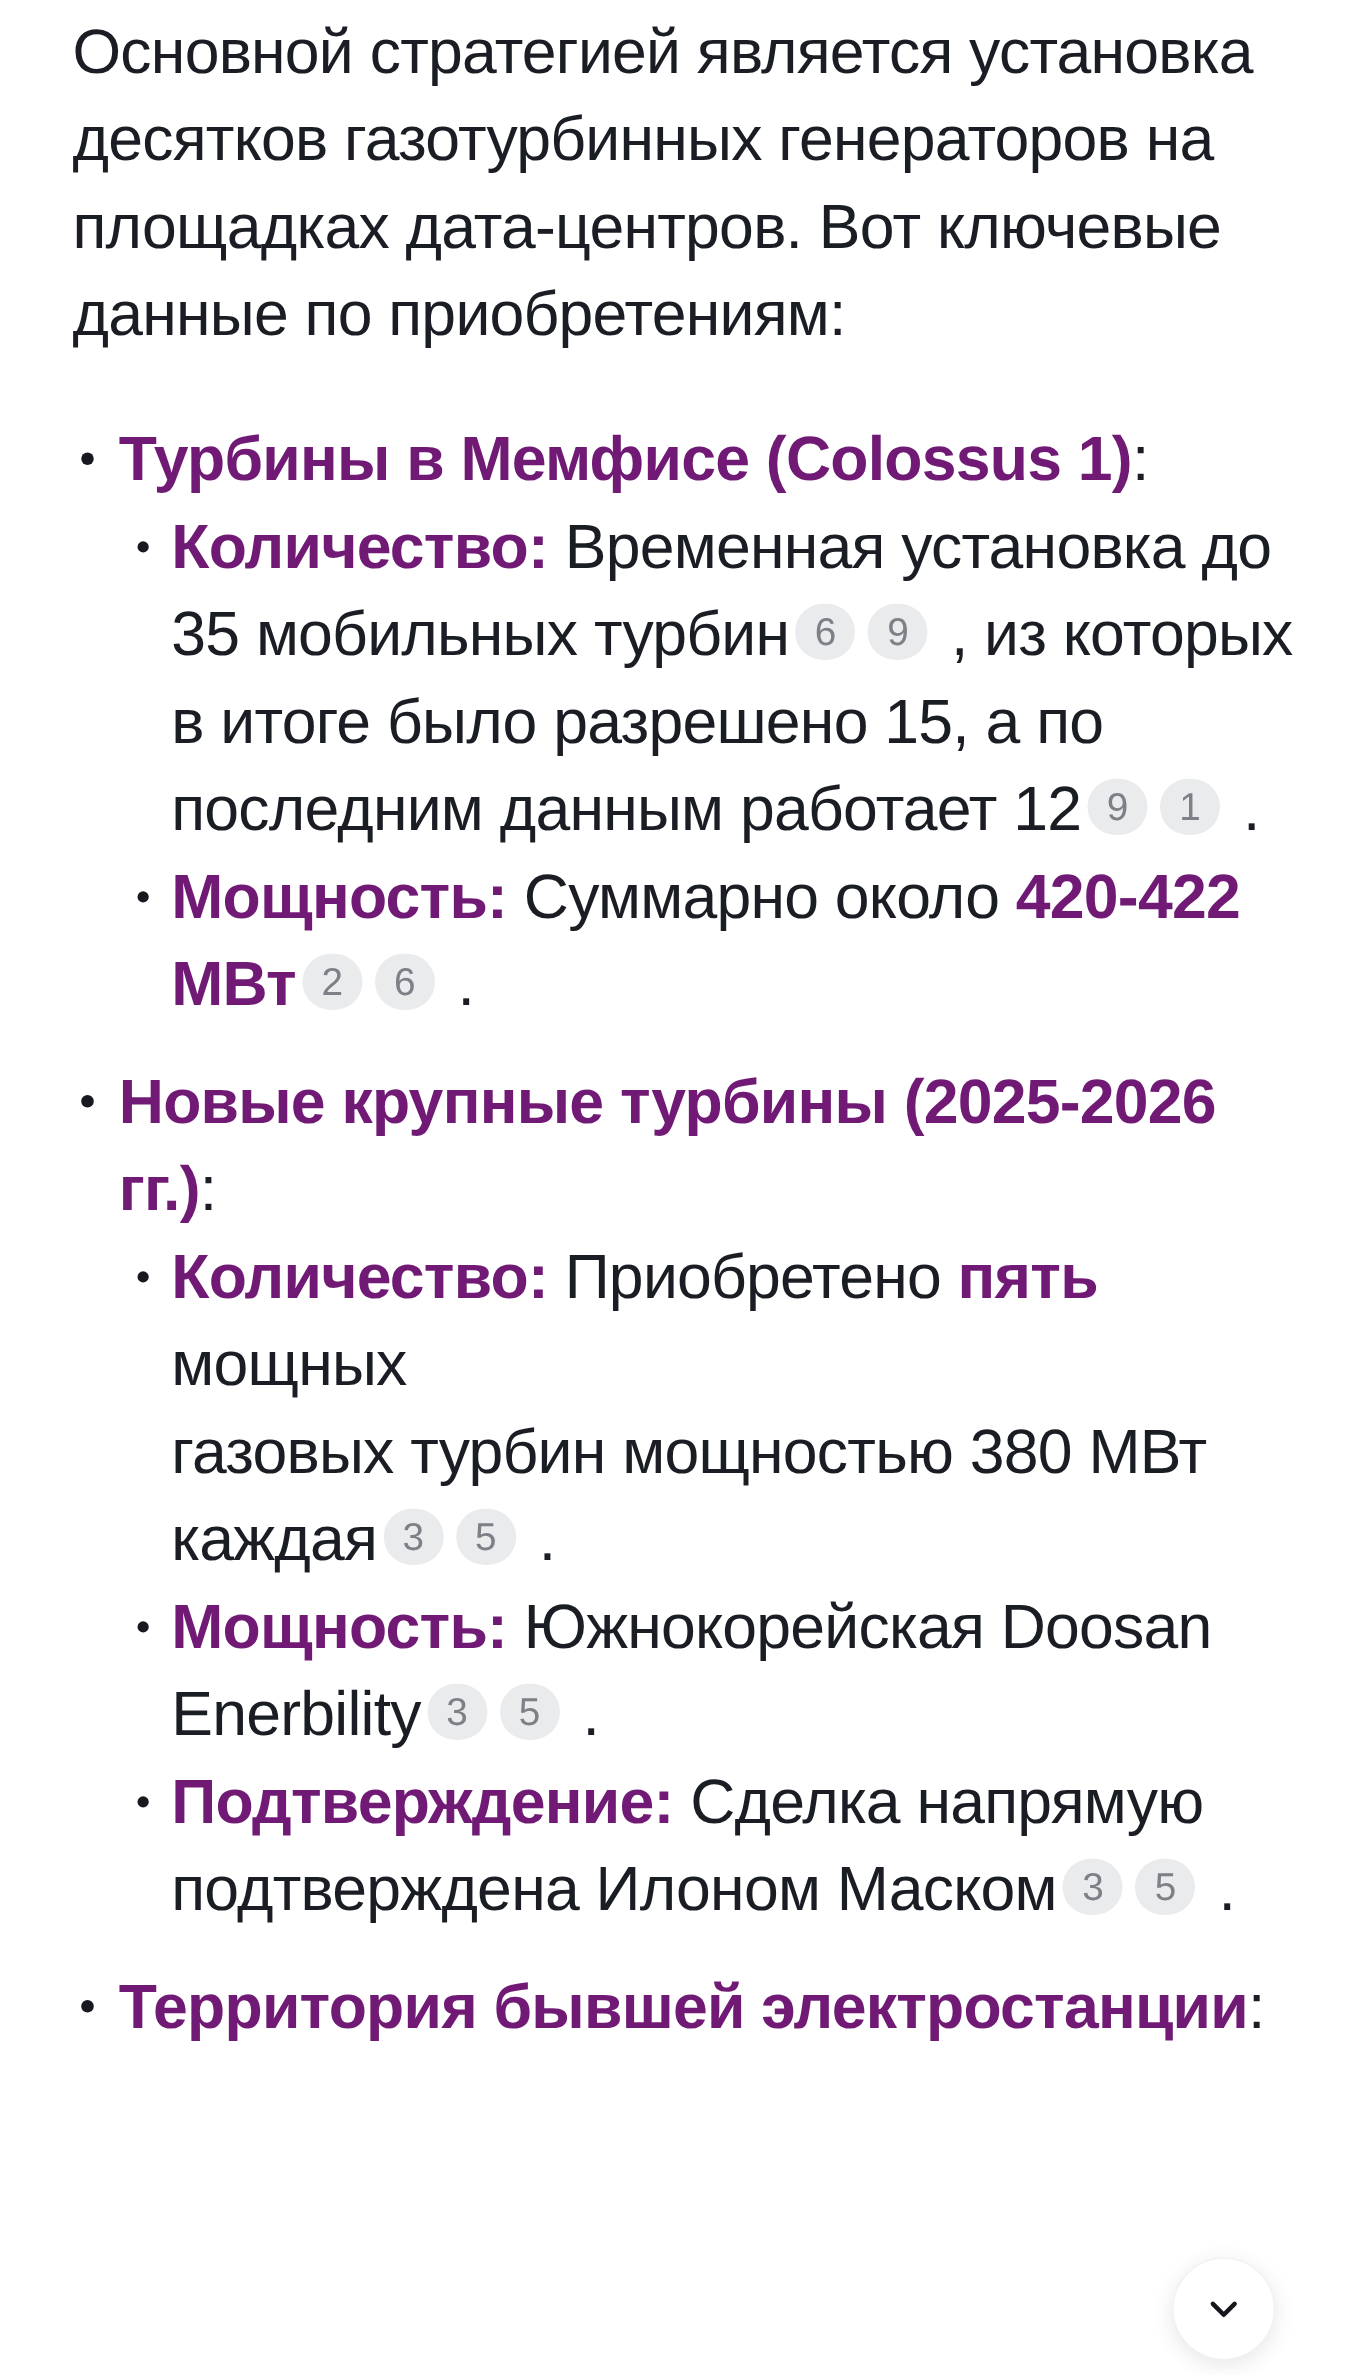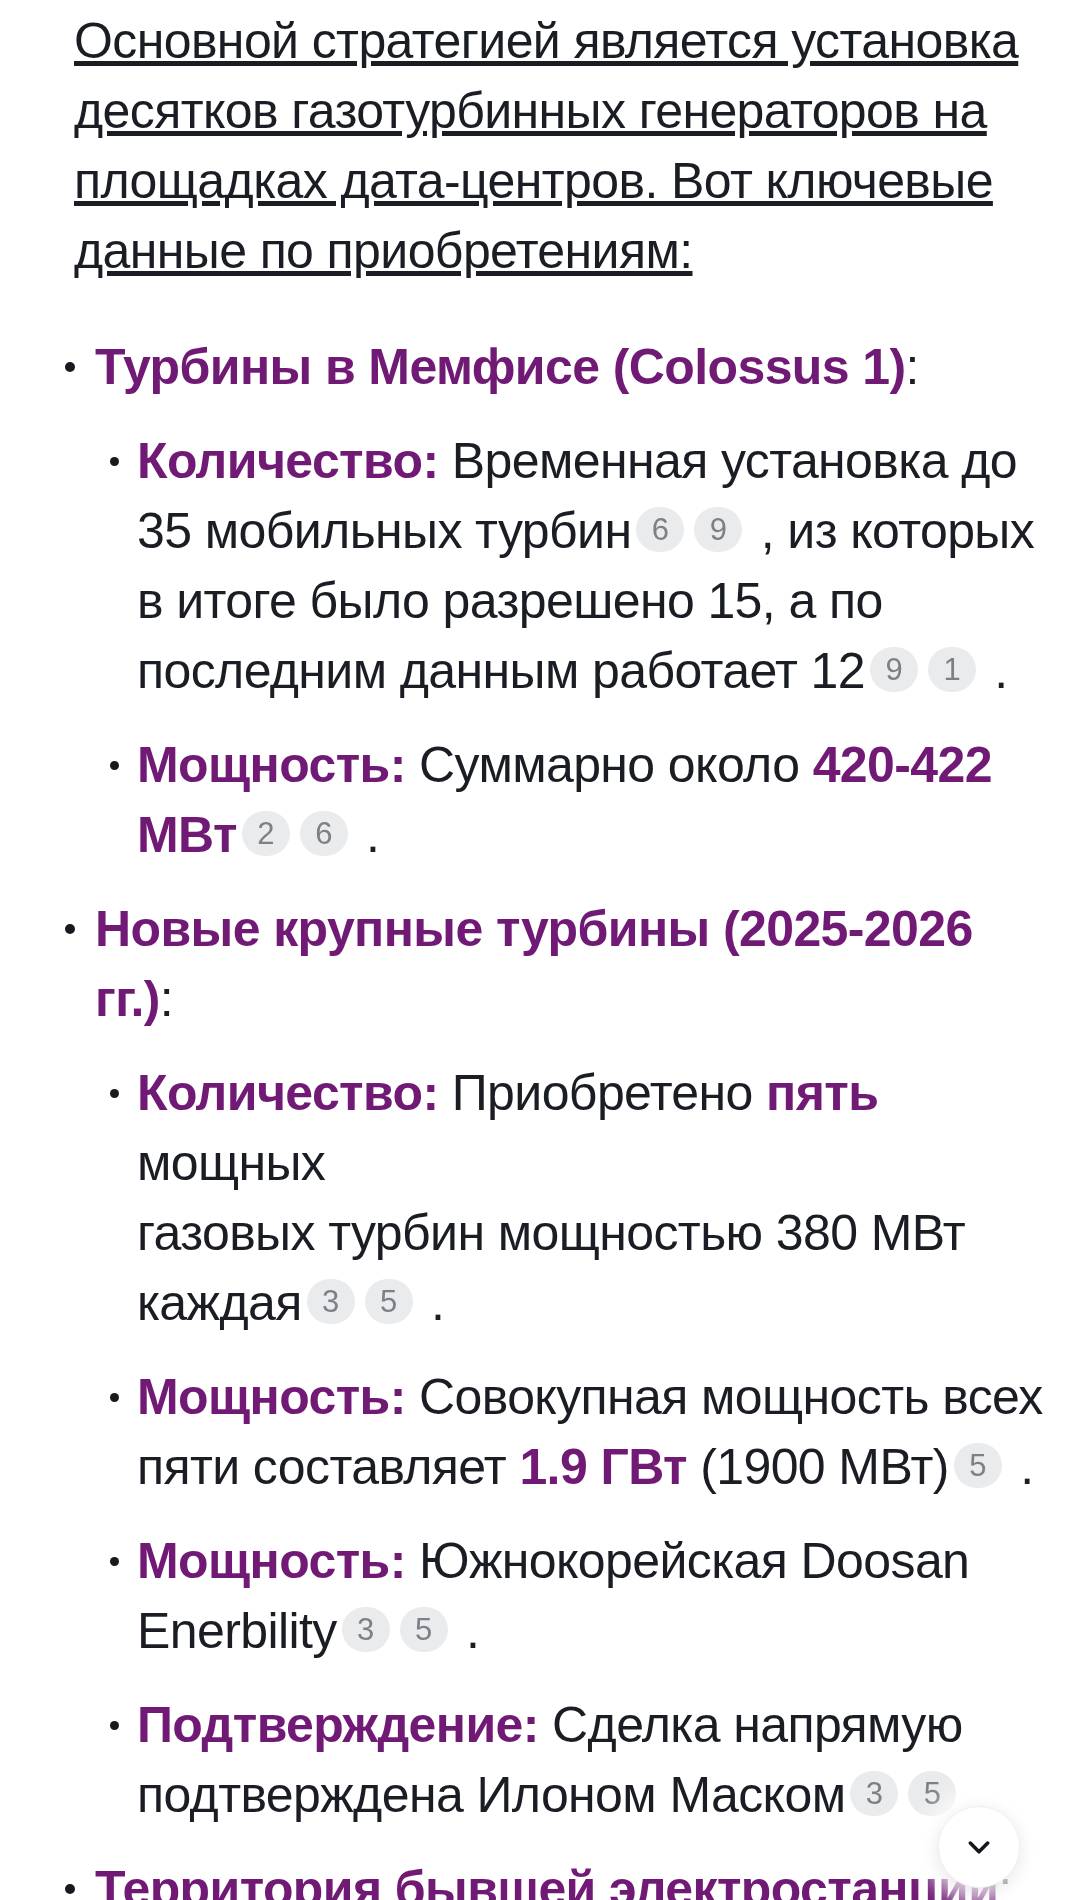--- a/index.html
+++ b/index.html
@@ -18,22 +18,21 @@
     letter-spacing: -0.6px;
     color: #1a1d23;
     -webkit-font-smoothing: antialiased;
   }
   .content {
     padding: 6px 30px 0 58px;
     box-sizing: border-box;
     width: 1080px;
   }
   .intro {
-    margin: 0 0 46px 16px;
-    text-decoration: underline;
+    margin: 0 0 46px 0;
   }
   strong, b {
     font-weight: 700;
     color: #701a75;
   }
   ul.l1, ul.l2 {
     list-style: none;
     margin: 0;
     padding: 0;
   }
@@ -51,21 +50,20 @@
     height: 10px;
     border-radius: 50%;
     background: #17191e;
   }
   ul.l2 {
     margin-left: 42px;
   }
   ul.l2 > li {
     position: relative;
     padding-left: 0;
-    margin-top: 24px;
   }
   ul.l2 > li::before {
     content: "";
     position: absolute;
     left: -27px;
     top: 31px;
     width: 9px;
     height: 9px;
     border-radius: 50%;
     background: #17191e;
@@ -116,21 +114,20 @@
 
 <main class="content" id="content">
     <p class="intro">Основной стратегией является установка<br>десятков газотурбинных генераторов на<br>площадках дата-центров. Вот ключевые<br>данные по приобретениям:</p>
     <ul class="l1">
       <li><strong>Турбины в Мемфисе (Colossus 1)</strong>:<ul class="l2">
           <li><strong>Количество:</strong> Временная установка до<br>35 мобильных турбин<span class="cite">6</span><span class="cite">9</span> , из которых<br>в итоге было разрешено 15, а по<br>последним данным работает 12<span class="cite">9</span><span class="cite">1</span> .</li>
           <li><strong>Мощность:</strong> Суммарно около <strong>420-422</strong><br><strong>МВт</strong><span class="cite">2</span><span class="cite">6</span> .</li>
         </ul></li>
       <li><strong>Новые крупные турбины (2025-2026 гг.)</strong>:<ul class="l2">
           <li><strong>Количество:</strong> Приобретено <strong>пять</strong> мощных<br>газовых турбин мощностью 380 МВт<br>каждая<span class="cite">3</span><span class="cite">5</span> .</li>
-          <li><strong>Мощность:</strong> Совокупная мощность всех<br>пяти составляет <strong>1.9 ГВт</strong> (1900 МВт)<span class="cite">5</span> .</li>
           <li><strong>Мощность:</strong> Южнокорейская Doosan<br>Enerbility<span class="cite">3</span><span class="cite">5</span> .</li>
           <li><strong>Подтверждение:</strong> Сделка напрямую<br>подтверждена Илоном Маском<span class="cite">3</span><span class="cite">5</span> .</li>
         </ul></li>
       <li><strong>Территория бывшей электростанции</strong>:</li>
     </ul>
   </main>
 
 <button class="scroll-btn" aria-label="Scroll to bottom">
   <span>
     <svg width="36" height="36" viewBox="0 0 24 24" fill="none">

